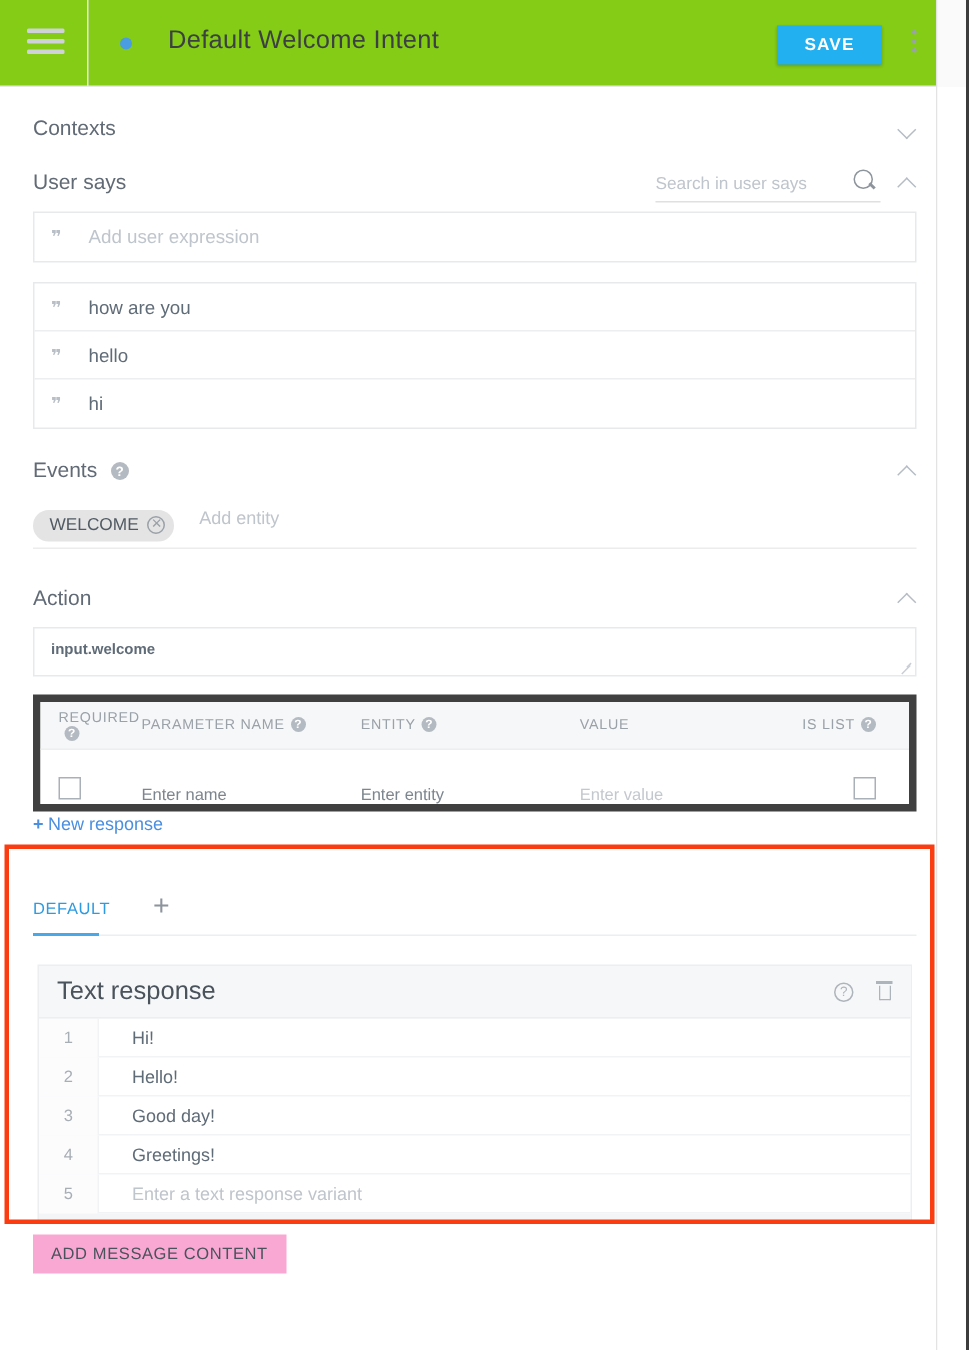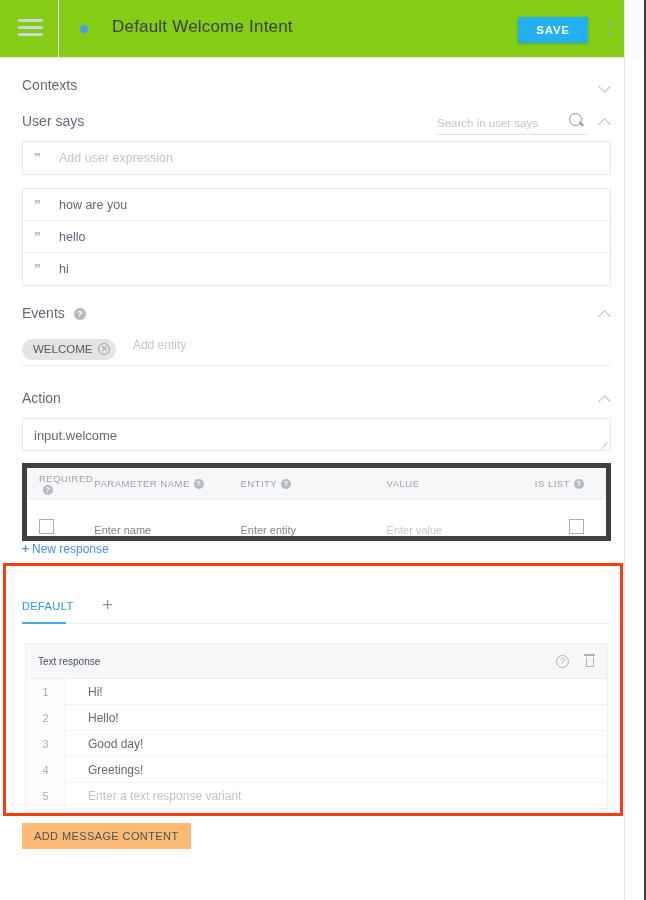--- a/index.html
+++ b/index.html
@@ -202,21 +202,21 @@
 
   
   .action-box {
     position: absolute; left: 22px; top: 418px;
     width: 589px; height: 33px;
     border: 1px solid #e7e9eb;
     background: #ffffff;
   }
   .action-box .txt {
     position: absolute; left: 11px; top: 9px;
-    font-size: 13px; color: #5f6b77;
+    font-size: 10px; color: #5f6b77; font-weight: bold;
   }
   .resize-grip {
     position: absolute; right: 2px; bottom: 1px;
     width: 8px; height: 8px;
   }
   .resize-grip::before, .resize-grip::after {
     content: ""; position: absolute; right: 0;
     height: 1px; background: #c9ced4; transform: rotate(-45deg);
   }
   .resize-grip::before { bottom: 2px; width: 8px; }
@@ -293,21 +293,21 @@
     border: 1px solid #eceef0;
     background: #ffffff;
   }
   .resp-card-head {
     height: 35px; background: #f6f7f8;
     border-bottom: 1px solid #eceef0;
     display: flex; align-items: center;
     padding: 0 12px 0 12px;
     position: relative;
   }
-  .resp-card-title { font-size: 10px; color: #4a525b; }
+  .resp-card-title { font-size: 17px; color: #4a525b; }
   .icon-help-o {
     position: absolute; right: 38px; top: 11px;
     width: 13px; height: 13px; border-radius: 50%;
     border: 1.2px solid #aeb4bb; color: #aeb4bb;
     font-size: 9px; line-height: 11px; text-align: center;
     cursor: pointer; font-family: "Liberation Sans", sans-serif;
   }
   .icon-trash {
     position: absolute; right: 12px; top: 10px;
     width: 11px; height: 13px; cursor: pointer;
@@ -337,21 +337,21 @@
     height: 26px; line-height: 26px;
     border-right: 1px solid #f2f3f5;
   }
   .ln-txt { padding-left: 22px; color: #5f6b77; }
   .ln-txt.ph { color: #bfc5cc; }
   .resp-scroll-pad { height: 6px; background: #f4f5f6; }
 
   .add-msg-btn {
     position: absolute; left: 22px; top: 823px;
     height: 26px; padding: 0 12px;
-    background: #fdba74; border: none;
+    background: #f9a8d4; border: none;
     font-size: 11px; color: #4a525b;
     letter-spacing: .4px;
     font-family: "Liberation Sans", sans-serif;
     cursor: pointer;
   }
 </style>
 </head>
 <body>
 
 <div id="page">

